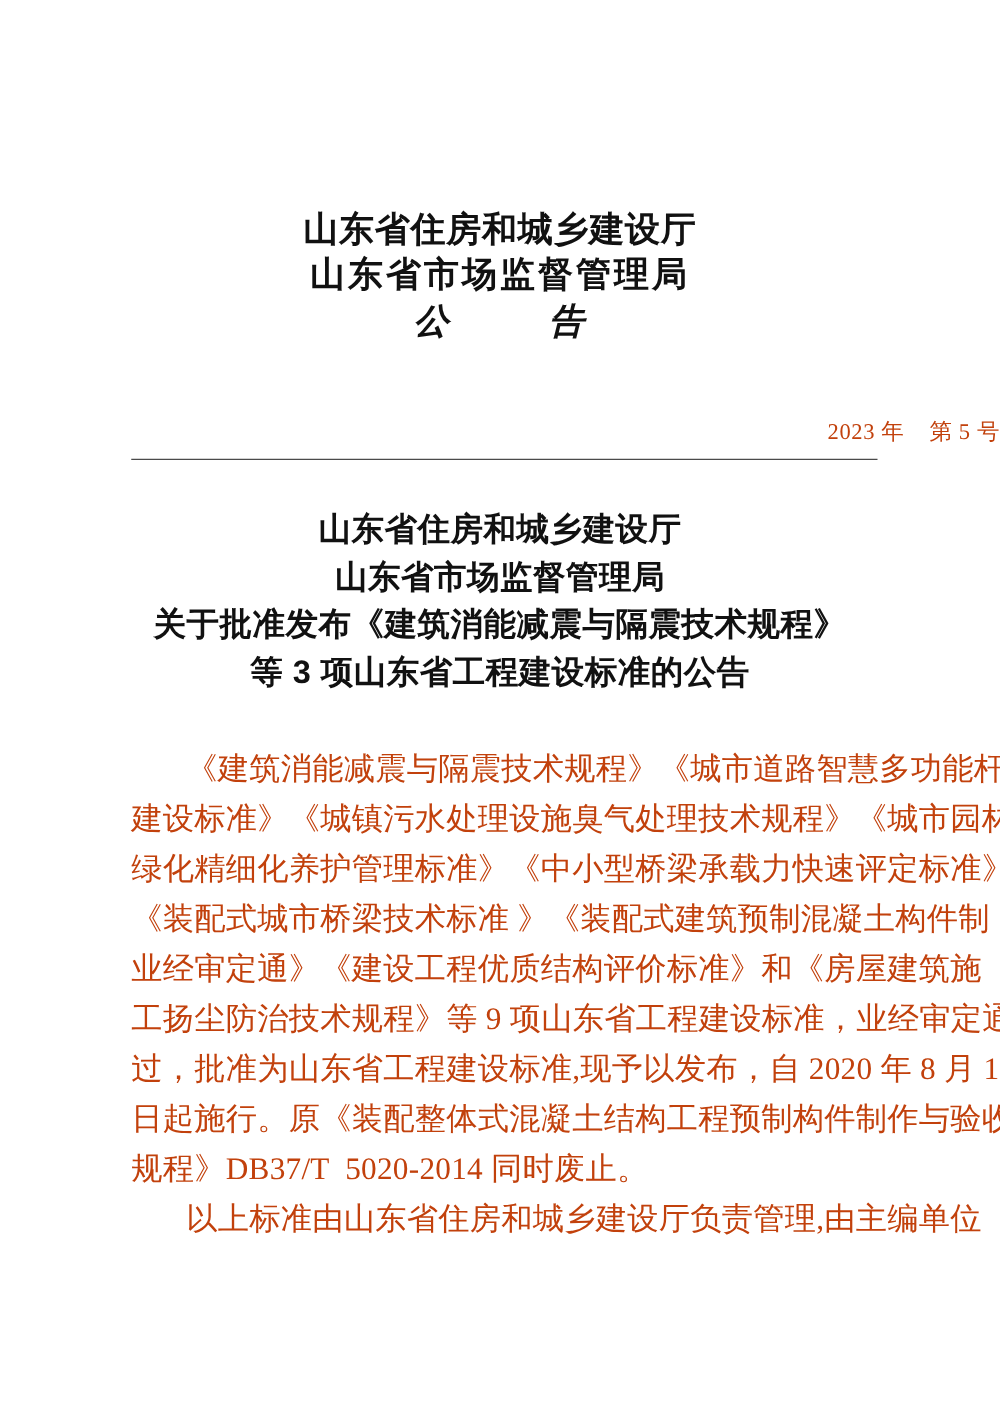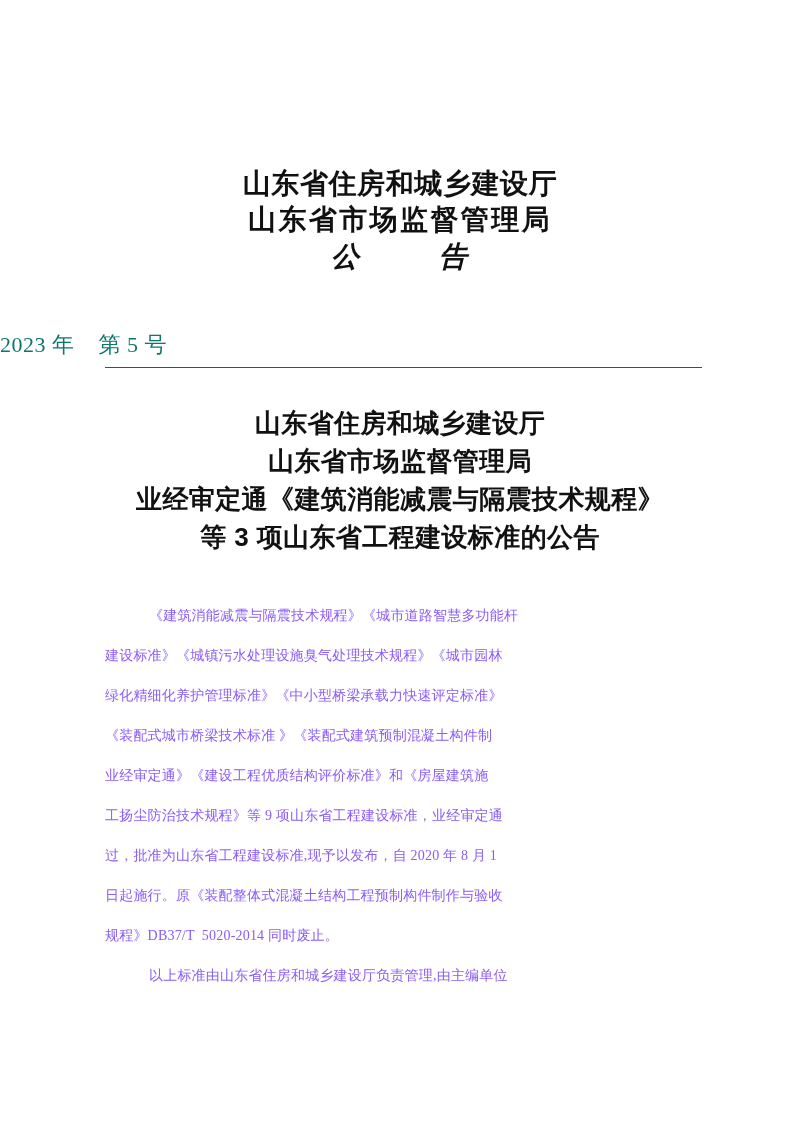--- a/index.html
+++ b/index.html
@@ -44,27 +44,27 @@
     margin-top: 1px;
     font-style: italic;
   }
 
   
   .issue-line {
     position: absolute;
     left: 0;
     right: 0;
     top: 332px;
-    text-align: left;
+    text-align: right;
     font-family: "Liberation Serif", "DejaVu Serif", serif;
-    font-size: 22px;
+    font-size: 18px;
     line-height: 26px;
     letter-spacing: 0.5px;
     white-space: pre;
-    color: #0f766e;
+    color: #c2410c;
   }
 
   
   .rule {
     position: absolute;
     left: 105px;
     top: 367px;
     width: 597px;
     height: 0;
     border-top: 1.6px solid #4a4a4a;
@@ -90,25 +90,25 @@
 
   
   .body-block {
     position: absolute;
     left: 105px;
     top: 596px;
     width: 602px;
   }
   .body-line {
     font-family: "Liberation Serif", "DejaVu Serif", serif;
-    font-size: 14px;
+    font-size: 25px;
     line-height: 40px;
     letter-spacing: 0.2px;
     white-space: pre;
-    color: #8b5cf6;
+    color: #c2410c;
   }
   .body-line.indent {
     text-indent: 44px;
   }
   .para-gap {
     height: 0px;
   }
 </style>
 </head>
 <body>
@@ -121,21 +121,21 @@
     <div class="masthead-line gonggao">公        告</div>
   </div>
 
   <div class="issue-line">2023 年    第 5 号</div>
 
   <div class="rule"></div>
 
   <div class="title-block">
     <div class="title-line">山东省住房和城乡建设厅</div>
     <div class="title-line">山东省市场监督管理局</div>
-    <div class="title-line">业经审定通《建筑消能减震与隔震技术规程》</div>
+    <div class="title-line">关于批准发布《建筑消能减震与隔震技术规程》</div>
     <div class="title-line">等 3 项山东省工程建设标准的公告</div>
   </div>
 
   <div class="body-block">
 
     <div>
       <div class="body-line indent">《建筑消能减震与隔震技术规程》《城市道路智慧多功能杆</div>
       <div class="body-line">建设标准》《城镇污水处理设施臭气处理技术规程》《城市园林</div>
       <div class="body-line">绿化精细化养护管理标准》《中小型桥梁承载力快速评定标准》</div>
       <div class="body-line">《装配式城市桥梁技术标准 》《装配式建筑预制混凝土构件制</div>

